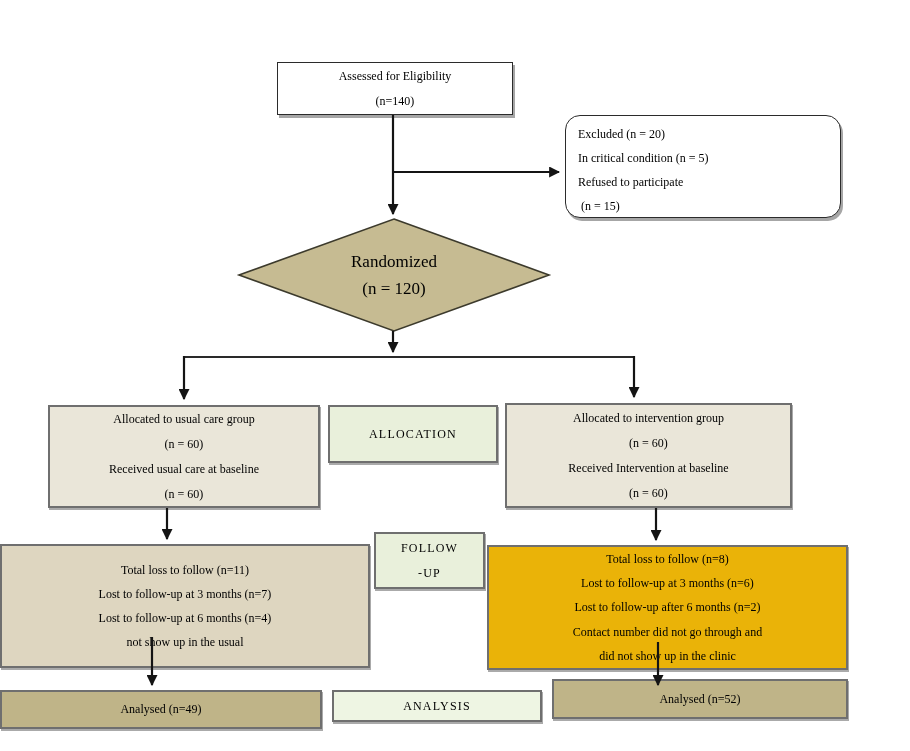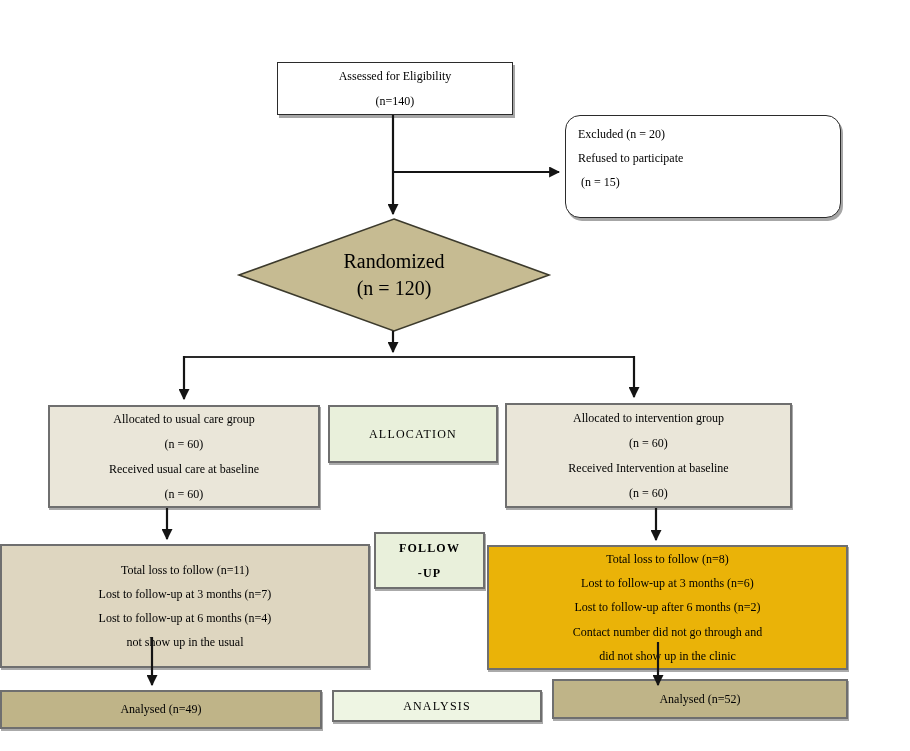--- a/index.html
+++ b/index.html
@@ -10,38 +10,39 @@
      font-size:12px;line-height:24.5px;z-index:1;}
   .b span{display:block;}
   .plain{background:#fff;border:1.5px solid #2b2b2b;box-shadow:2px 3px 0 #a6a6a6;}
   .fill{border:2px solid #6f6f6f;box-shadow:1px 2px 0 #aaaaaa;}
   .leftalign{justify-content:flex-start;align-items:flex-start;text-align:left;
      padding:6px 10px 4px 12px;}
   .leftalign span{white-space:pre-wrap;}
   .stage{letter-spacing:1.2px;}
   .diamond-label{position:absolute;left:294px;top:247px;width:200px;height:56px;
      display:flex;flex-direction:column;justify-content:center;align-items:center;
-     text-align:center;font-size:20px;line-height:27px;z-index:3;}
+     text-align:center;font-size:17px;line-height:27px;z-index:3;}
   .connectors{position:absolute;left:0;top:0;z-index:2;pointer-events:none;}
   .connectors line{stroke:#141414;stroke-width:2.2;}
   .connectors .nohead{stroke:#2a2a2a;stroke-width:2;}
   .connectors polygon.diamond{stroke:#3c3a2c;stroke-width:1.6;}
 </style>
 </head>
 <body>
 
 <div class="canvas">
 
   <div class="b plain" style="left: 277px; top: 62px; width: 236px; height: 53px; line-height: 25px; background: rgb(255, 255, 255);">
     <span>Assessed for Eligibility</span>
     <span>(n=140)</span>
   </div>
 
   <div class="b plain leftalign" style="left: 565px; top: 115px; width: 276px; height: 103px; line-height: 24px; background: rgb(255, 255, 255); border-radius: 15px;">
     <span>Excluded (n = 20)</span>
+    <span>In critical condition (n = 5)</span>
     <span>Refused to participate</span>
     <span> (n = 15)</span>
   </div>
 
   <div class="b fill" style="left: 48px; top: 405px; width: 272px; height: 103px; line-height: 25px; background: rgb(234, 230, 217);">
     <span>Allocated to usual care group</span>
     <span>(n = 60)</span>
     <span>Received usual care at baseline</span>
     <span>(n = 60)</span>
   </div>
@@ -57,21 +58,21 @@
     <span>(n = 60)</span>
   </div>
 
   <div class="b fill" style="left: 0px; top: 544px; width: 370px; height: 124px; line-height: 24.2px; background: rgb(222, 214, 192);">
     <span>Total loss to follow (n=11)</span>
     <span>Lost to follow-up at 3 months (n=7)</span>
     <span>Lost to follow-up at 6 months (n=4)</span>
     <span>not show up in the usual</span>
   </div>
 
-  <div class="b fill stage" style="left: 374px; top: 532px; width: 111px; height: 57px; line-height: 25px; background: rgb(233, 240, 219); font-weight: bold;">
+  <div class="b fill stage" style="left: 374px; top: 532px; width: 111px; height: 57px; line-height: 25px; background: rgb(233, 240, 219);">
     <span>FOLLOW</span>
     <span>-UP</span>
   </div>
 
   <div class="b fill" style="left: 487px; top: 545px; width: 361px; height: 125px; line-height: 24.2px; background: #eab308;">
     <span>Total loss to follow (n=8)</span>
     <span>Lost to follow-up at 3 months (n=6)</span>
     <span>Lost to follow-up after 6 months (n=2)</span>
     <span>Contact number did not go through and</span>
     <span>did not show up in the clinic</span>

